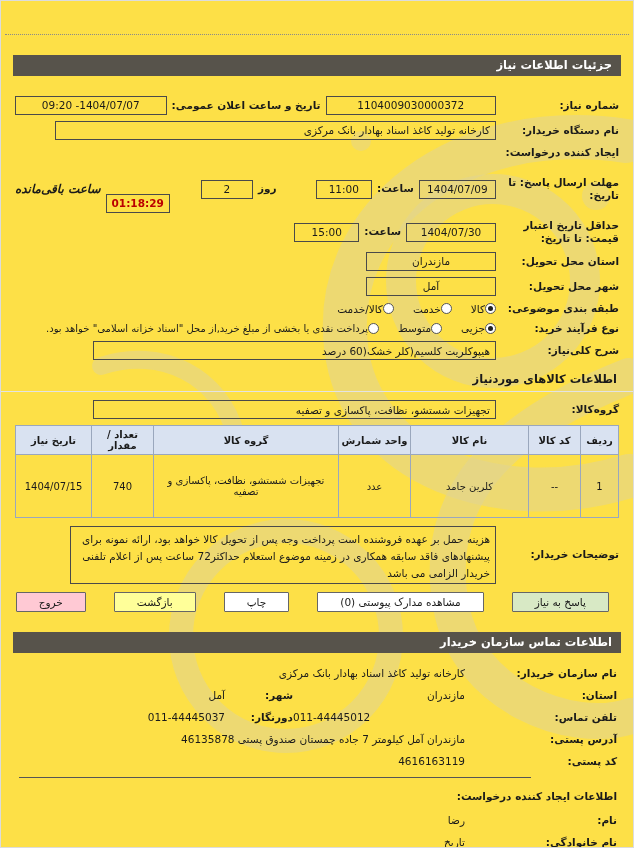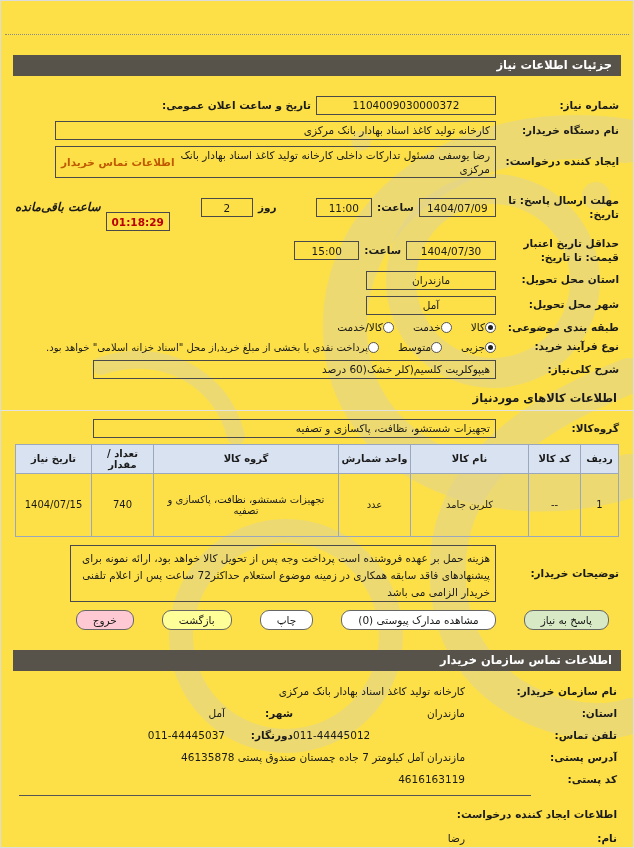--- a/index.html
+++ b/index.html
@@ -91,25 +91,25 @@
   .goods td { border: 1px solid #9aa7bd; padding: 20px 2px; text-align: center; background: transparent; }
   .goods th:nth-child(1){width:38px} .goods th:nth-child(2){width:52px}
   .goods th:nth-child(3){width:118px} .goods th:nth-child(4){width:72px}
   .goods th:nth-child(6){width:62px} .goods th:nth-child(7){width:76px}
 
   .notesbox { min-height: 42px; align-items: flex-start; padding-top: 4px; line-height: 1.6; }
 
   .btnrow { display: flex; gap: 28px; padding: 0 24px; margin-top: 8px; align-items: center; }
   .btn {
     border: 1px solid #666;
-    border-radius: 9px;
+    border-radius: 1px;
     background: #ffffff;
     font-size: 10.5px;
     font-family: inherit;
-    padding: 3px 16px;
+    padding: 3px 22px;
     cursor: pointer;
     white-space: nowrap;
     color: #1a1a1a;
   }
   .btn.green { background: #d8e9c5; }
   .btn.yellow { background: #ffff99; }
   .btn.pink { background: #ffc9d4; }
 
   .contact { padding: 14px 16px 0 16px; font-size: 10.5px; }
   .crow { display: flex; align-items: baseline; margin-bottom: 10px; }
@@ -146,33 +146,30 @@
     <div class="bar">
       <span>جزئیات اطلاعات نیاز</span>
     </div>
 
     <div class="form">
 
       <div class="frow">
         <span class="flabel">شماره نیاز:</span>
         <span class="box center num w180">1104009030000372</span>
         <span class="flabel auto">تاریخ و ساعت اعلان عمومی:</span>
+        <span class="box center num w160">09:20 -1404/07/07</span>
       </div>
 
       <div class="frow">
         <span class="flabel">نام دستگاه خریدار:</span>
         <span class="box grow ml40">کارخانه تولید کاغذ اسناد بهادار بانک مرکزی</span>
       </div>
 
       <div class="frow">
         <span class="flabel">ایجاد کننده درخواست:</span>
-        <span class="box grow ml40 spread">
-          <span>رضا یوسفی مسئول تدارکات داخلی کارخانه تولید کاغذ اسناد بهادار بانک مرکزی</span>
-          <a href="#" class="link">اطلاعات تماس خریدار</a>
-        </span>
       </div>
 
       <div class="frow">
         <span class="flabel">مهلت ارسال پاسخ: تا تاریخ:</span>
         <span class="box center num w90">1404/07/09</span>
         <span class="flabel auto">ساعت:</span>
         <span class="box center num w65">11:00</span>
         <span class="flabel auto mr34">روز</span>
         <span class="box center num w60">2</span>
         <span class="box center num w72 mr26 countdown">01:18:29</span>

